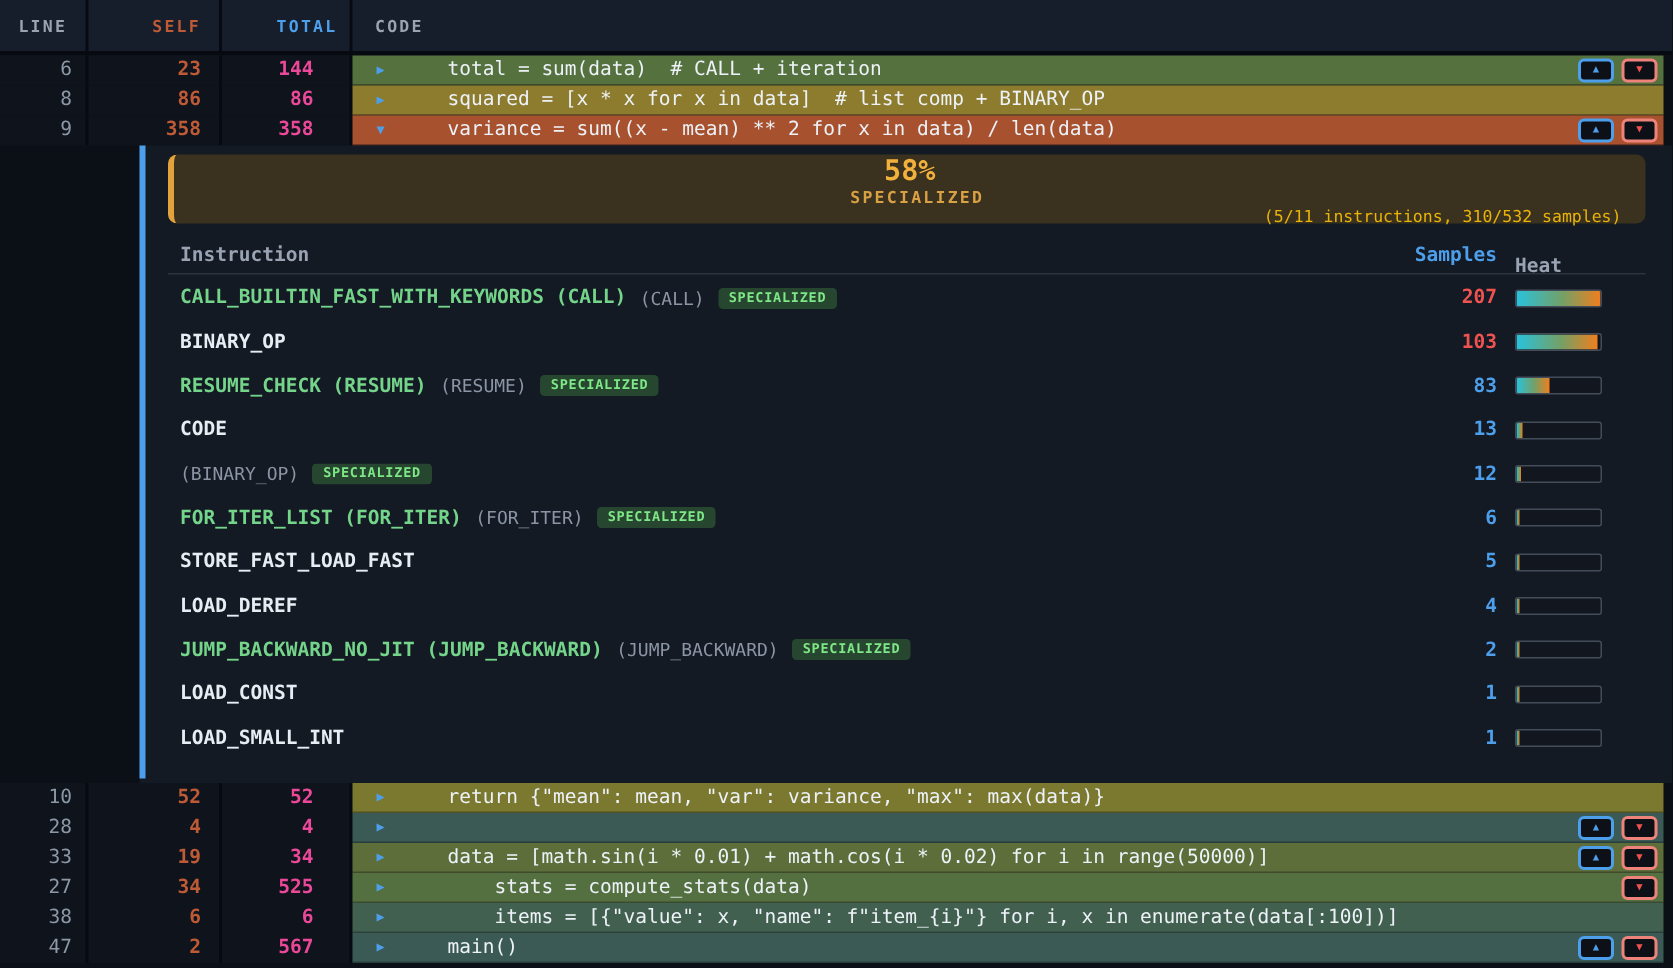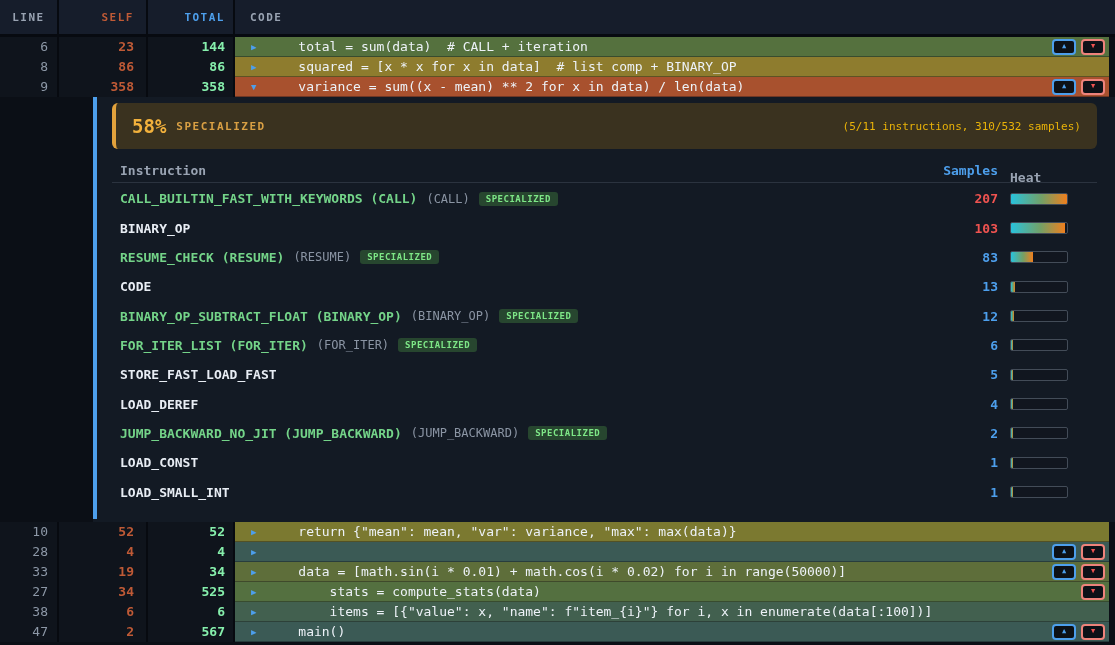--- a/index.html
+++ b/index.html
@@ -23,21 +23,21 @@
   .rows { position:absolute; left:0; right:0; }
   .rows-top { top:37px; }
   .rows-bottom { top:522px; }
   .trow { display:flex; height:20px; }
   .trow .cell {
     font-size:13px; line-height:19px; text-align:right;
     background:#0f141c; border-right:2px solid #070a10;
   }
   .c-line  { width:59px; padding-right:9px;  color:#8d98a7; }
   .c-self  { width:89px; padding-right:12px; color:#bf5a36; font-weight:bold; }
-  .c-total { width:87px; padding-right:8px;  color:#86efac; font-weight:bold; }
+  .c-total { width:87px; padding-right:24px;  color:#ec4899; font-weight:bold; }
   .c-code  {
     flex:1; margin-right:6px; display:flex; align-items:center;
     padding-left:16px; border-bottom:1px solid rgba(5,10,16,0.35);
   }
   .tri { width:14px; font-size:9px; color:#4d9fec; flex:0 0 auto; cursor:pointer; }
   .codeline {
     font-family:"DejaVu Sans Mono", monospace; font-size:13px; color:#edf2f8;
     white-space:pre; overflow:hidden; margin-left:2px;
   }
   .btns { margin-left:auto; display:flex; gap:5px; padding-right:4px; flex:0 0 auto; }
@@ -48,21 +48,21 @@
   }
   .btn-up   { border-color:#4d9fec; color:#4d9fec; }
   .btn-down { border-color:#ee837b; color:#ef5350; }
   
   .panel { position:absolute; top:97px; left:0; right:0; height:425px; background:#131a24; }
   .panel-strip { position:absolute; left:0; top:0; width:93px; height:100%; background:#0b0f16; }
   .panel-vline { position:absolute; left:93px; top:0; width:4px; height:422px; background:#4d9fec; }
   .banner {
     position:absolute; left:112px; top:6px; width:985px; height:46px;
     background:#3a321f; border-left:4px solid #e2a23c; border-radius:6px;
-    display:flex; align-items:center; padding:0 16px;
+    display:flex; align-items:center; padding:0 16px;flex-direction:column;
   }
   .pct { color:#f2b13c; font-size:19px; font-weight:bold; }
   .pct-label { color:#d9a044; font-size:11px; font-weight:bold; letter-spacing:1.5px; margin-left:10px; }
   .summary { margin-left:auto; color:#eab308; font-size:11px; }
   .itable-head {
     position:absolute; left:112px; top:61px; width:985px; height:25px;
     display:flex; align-items:center; padding:0 29px 0 8px;
     border-bottom:1px solid #2b333f;
     justify-content:flex-end;
   }
@@ -190,21 +190,20 @@
           <div class="iname">
             <span class="nm">CODE</span>
           </div>
           <div class="isamples">13</div>
           <div class="ibar">
             <div class="ifill" style="width: 4px;"></div>
           </div>
         </div>
         <div class="irow">
           <div class="iname">
-            <span class="nm spec">BINARY_OP_SUBTRACT_FLOAT (BINARY_OP)</span>
             <span class="base">(BINARY_OP)</span>
             <span class="badge">SPECIALIZED</span>
           </div>
           <div class="isamples">12</div>
           <div class="ibar">
             <div class="ifill" style="width: 3px;"></div>
           </div>
         </div>
         <div class="irow">
           <div class="iname">

